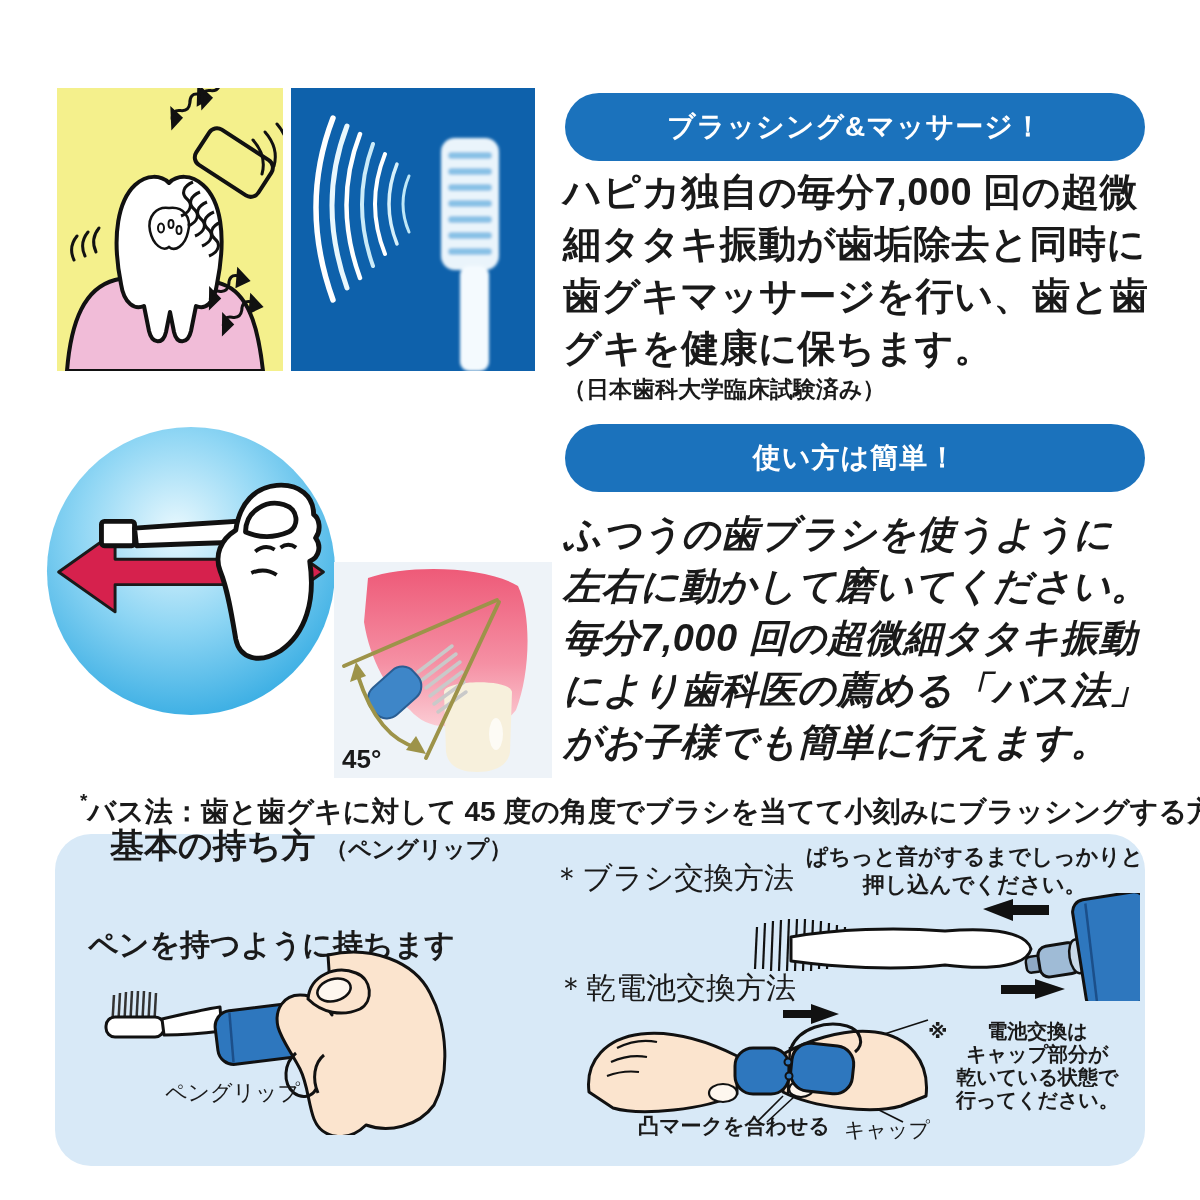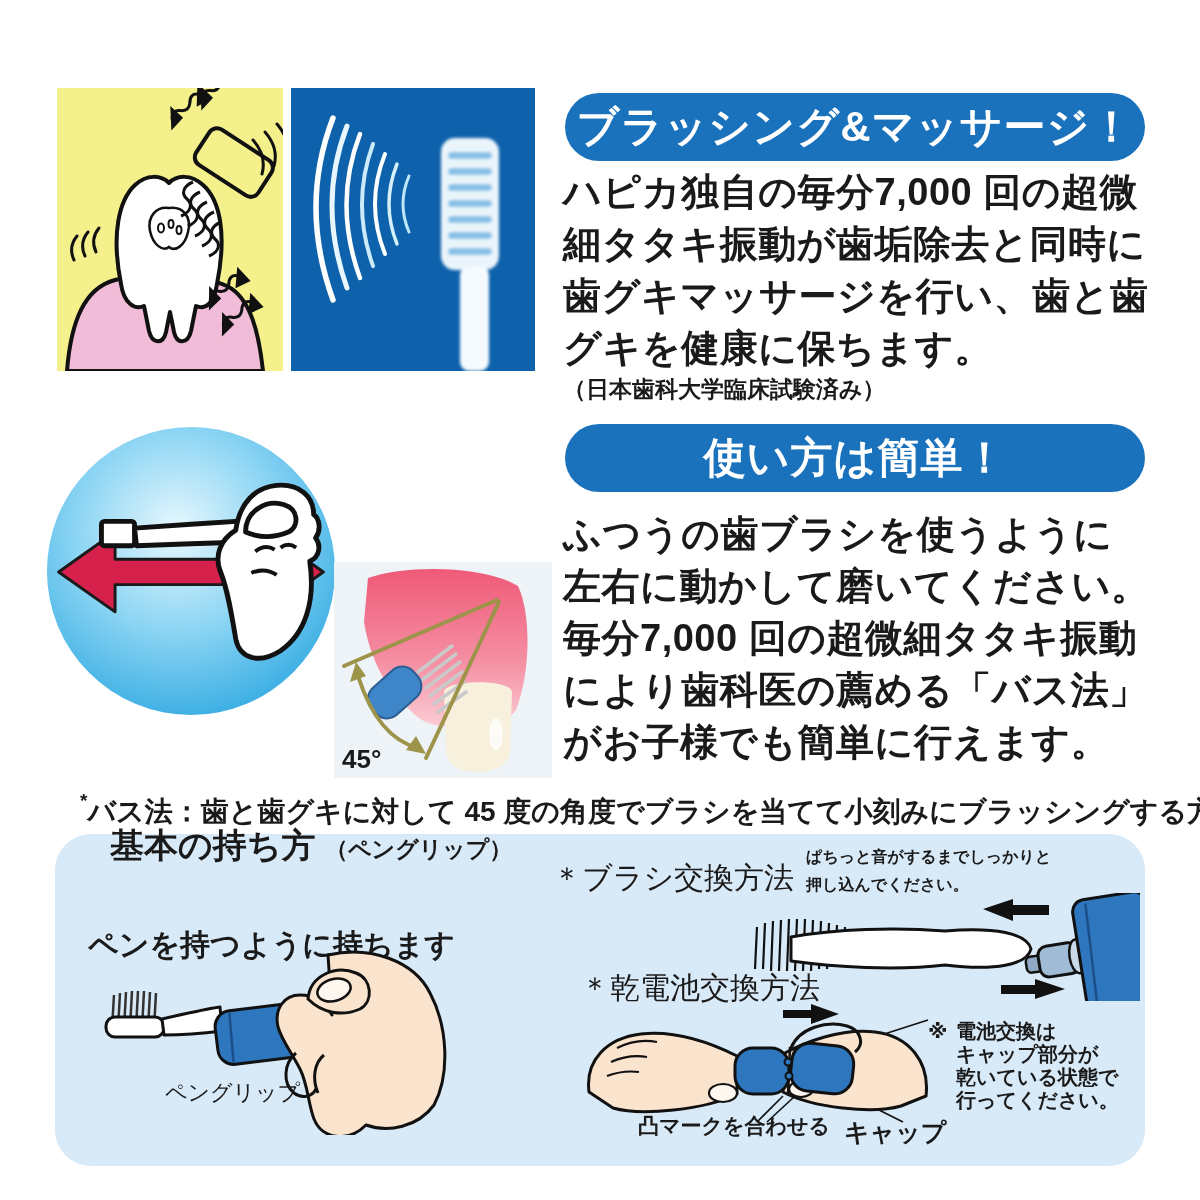--- a/index.html
+++ b/index.html
@@ -4,56 +4,56 @@
 <style>
   html,body{margin:0;padding:0;background:#fff;}
   .page{position:relative;width:1200px;height:1200px;background:#ffffff;overflow:hidden;
         font-family:"Liberation Sans","DejaVu Sans",sans-serif;color:#1a1a1a;}
   .abs{position:absolute;}
   
   .panel-yellow{left:57px;top:88px;width:226px;height:283px;}
   .panel-sonic{left:291px;top:88px;width:244px;height:283px;}
   
   .banner{left:565px;width:580px;height:68px;background:#1b72bc;border-radius:34px;
-          color:#fff;font-weight:bold;font-size:42px;line-height:68px;text-align:center;
+          color:#fff;font-weight:bold;font-size:28px;line-height:68px;text-align:center;
           letter-spacing:1px;}
   .banner1{top:93px;}
   .banner2{top:424px;}
   
   .para{left:563px;width:600px;font-size:38px;line-height:52px;font-weight:bold;
         white-space:pre-line;letter-spacing:0.5px;}
   .para1{top:166px;}
-  .para2{top:508px;}
+  .para2{top:508px;font-style:italic;}
   .note1{left:563px;top:374px;font-size:23px;font-weight:bold;}
   
   .circle-illo{left:45px;top:425px;width:292px;height:292px;}
   
   .bass-title{left:334px;top:536px;width:218px;text-align:center;font-size:22px;font-weight:bold;}
   .bass-fig{left:334px;top:562px;width:218px;height:216px;}
   
   .bass-note{left:80px;top:790px;font-size:28px;font-weight:bold;white-space:nowrap;}
   .bass-note .mark{font-size:19px;vertical-align:14px;font-weight:bold;}
   
   .howto{left:55px;top:834px;width:1090px;height:332px;background:#d8e9f7;border-radius:36px;}
   .grip-title{left:110px;top:823px;font-size:34px;font-weight:bold;}
   .grip-title .sub{font-size:23px;font-weight:bold;}
   .grip-lead{left:88px;top:905px;font-size:30px;font-weight:bold;margin-top:20px;}
   .grip-illo{left:70px;top:945px;width:410px;height:190px;}
   .grip-caption{left:165px;top:1078px;font-size:22px;font-weight:normal;}
   .swap-title{font-size:30px;font-weight:normal;text-align:center;}
   .brush-swap-title{left:552px;top:858px;}
-  .brush-swap-note{left:806px;top:843px;font-size:16px;line-height:28px;font-weight:bold;white-space:pre-line;}
+  .brush-swap-note{left:806px;top:843px;font-size:22px;line-height:28px;font-weight:bold;white-space:pre-line;text-align:center;}
   .brush-illo{left:695px;top:893px;width:445px;height:108px;}
-  .battery-swap-title{left:580px;top:968px;}
+  .battery-swap-title{left:556px;top:968px;}
   .battery-illo{left:585px;top:996px;width:345px;height:130px;}
   .battery-note{left:928px;top:1020px;font-size:20px;line-height:23px;font-weight:bold;}
   .battery-note .bmark{position:absolute;left:0;top:0;}
-  .battery-note .btext{display:inline-block;margin-left:28px;white-space:pre-line;}
+  .battery-note .btext{display:inline-block;margin-left:28px;white-space:pre-line;text-align:center;}
   .mark-label{left:638px;top:1112px;font-size:21px;font-weight:bold;}
-  .cap-label{left:844px;top:1116px;font-size:25px;font-weight:bold;}
+  .cap-label{left:844px;top:1116px;font-size:21px;font-weight:normal;}
 </style>
 </head>
 <body>
 
 <div class="page">
 
   <svg class="abs panel-yellow" viewBox="0 0 226 283">
     <rect width="226" height="283" fill="#f4f08c"></rect>
     <g>
       <path d="M10,283 C14,232 28,200 58,192 C96,182 148,188 170,198 C194,210 202,246 206,283 Z" fill="#f1bcd8" stroke="#111" stroke-width="4"></path>

